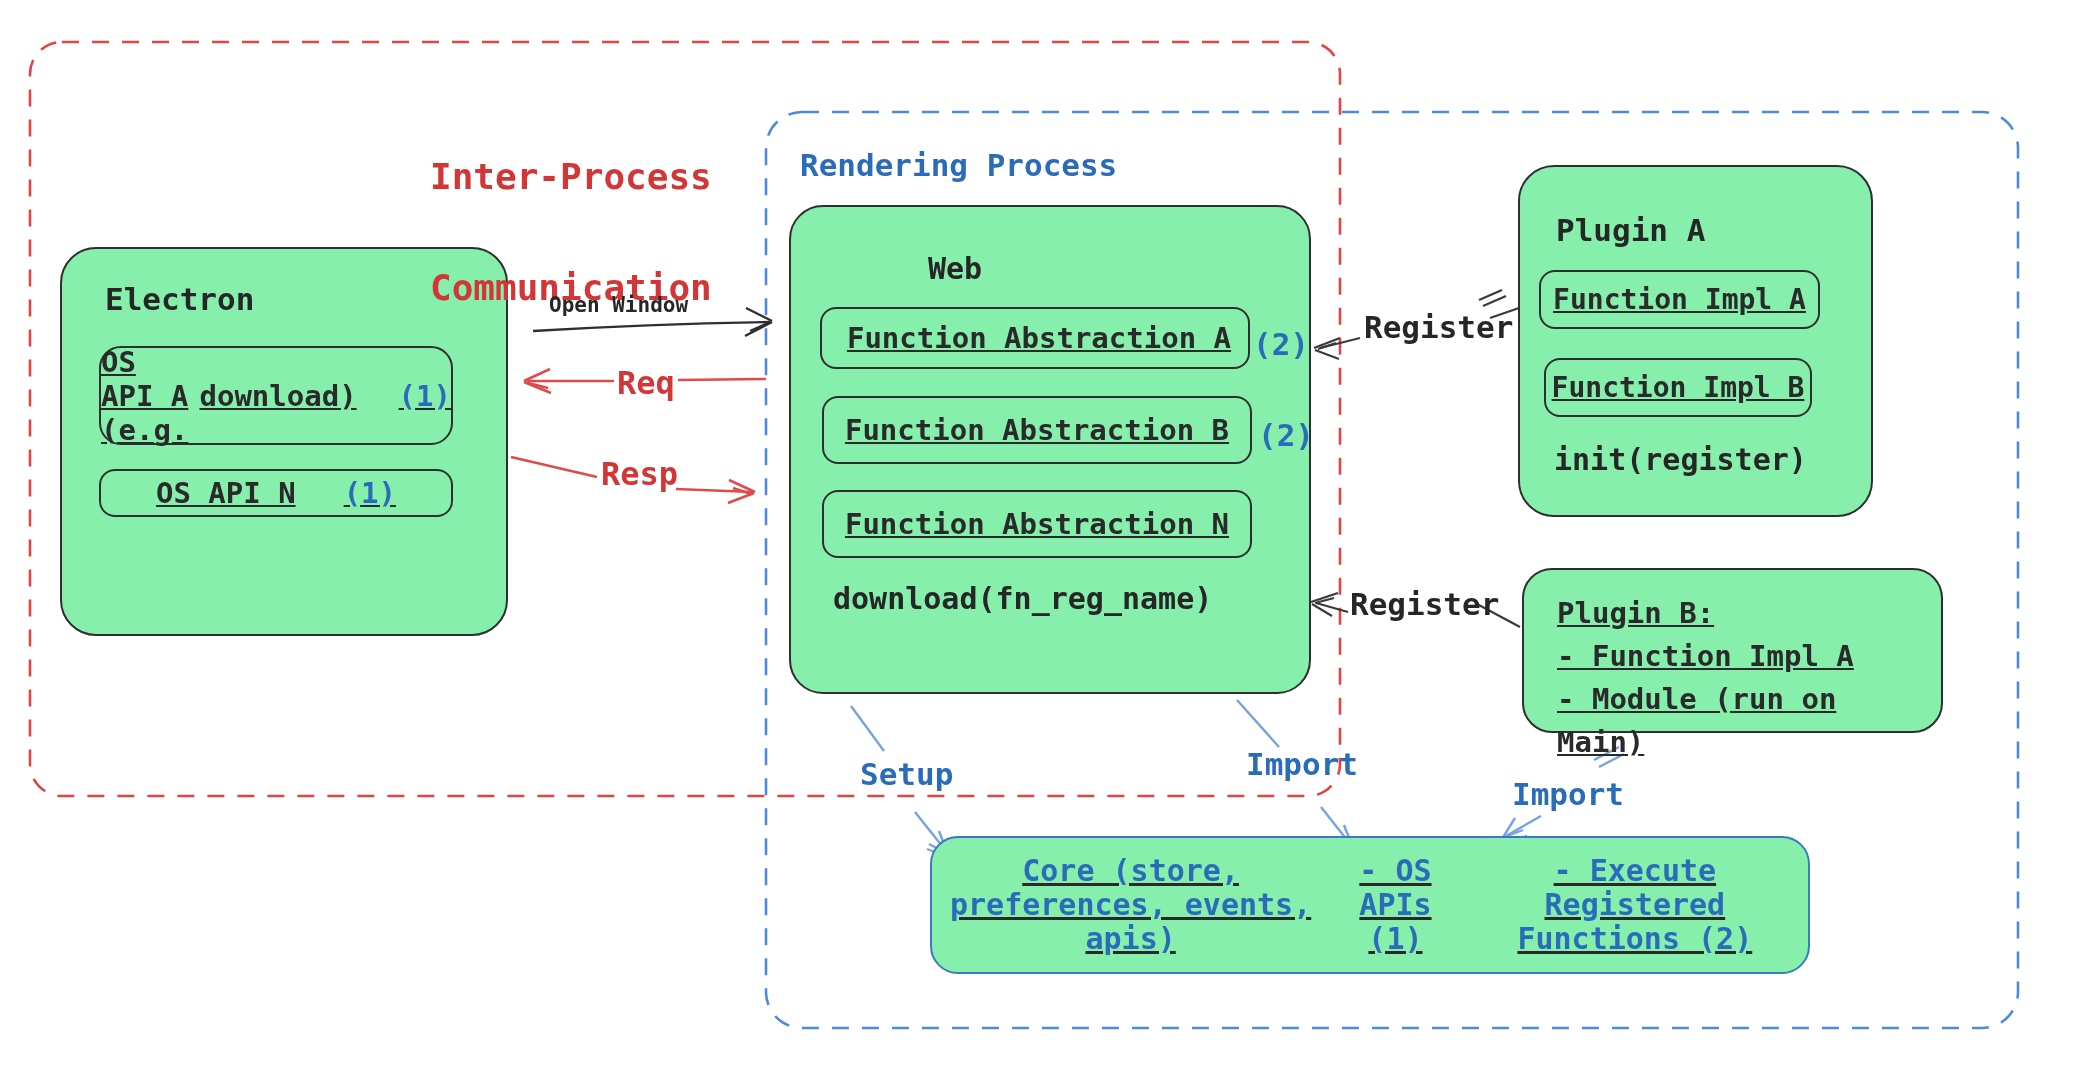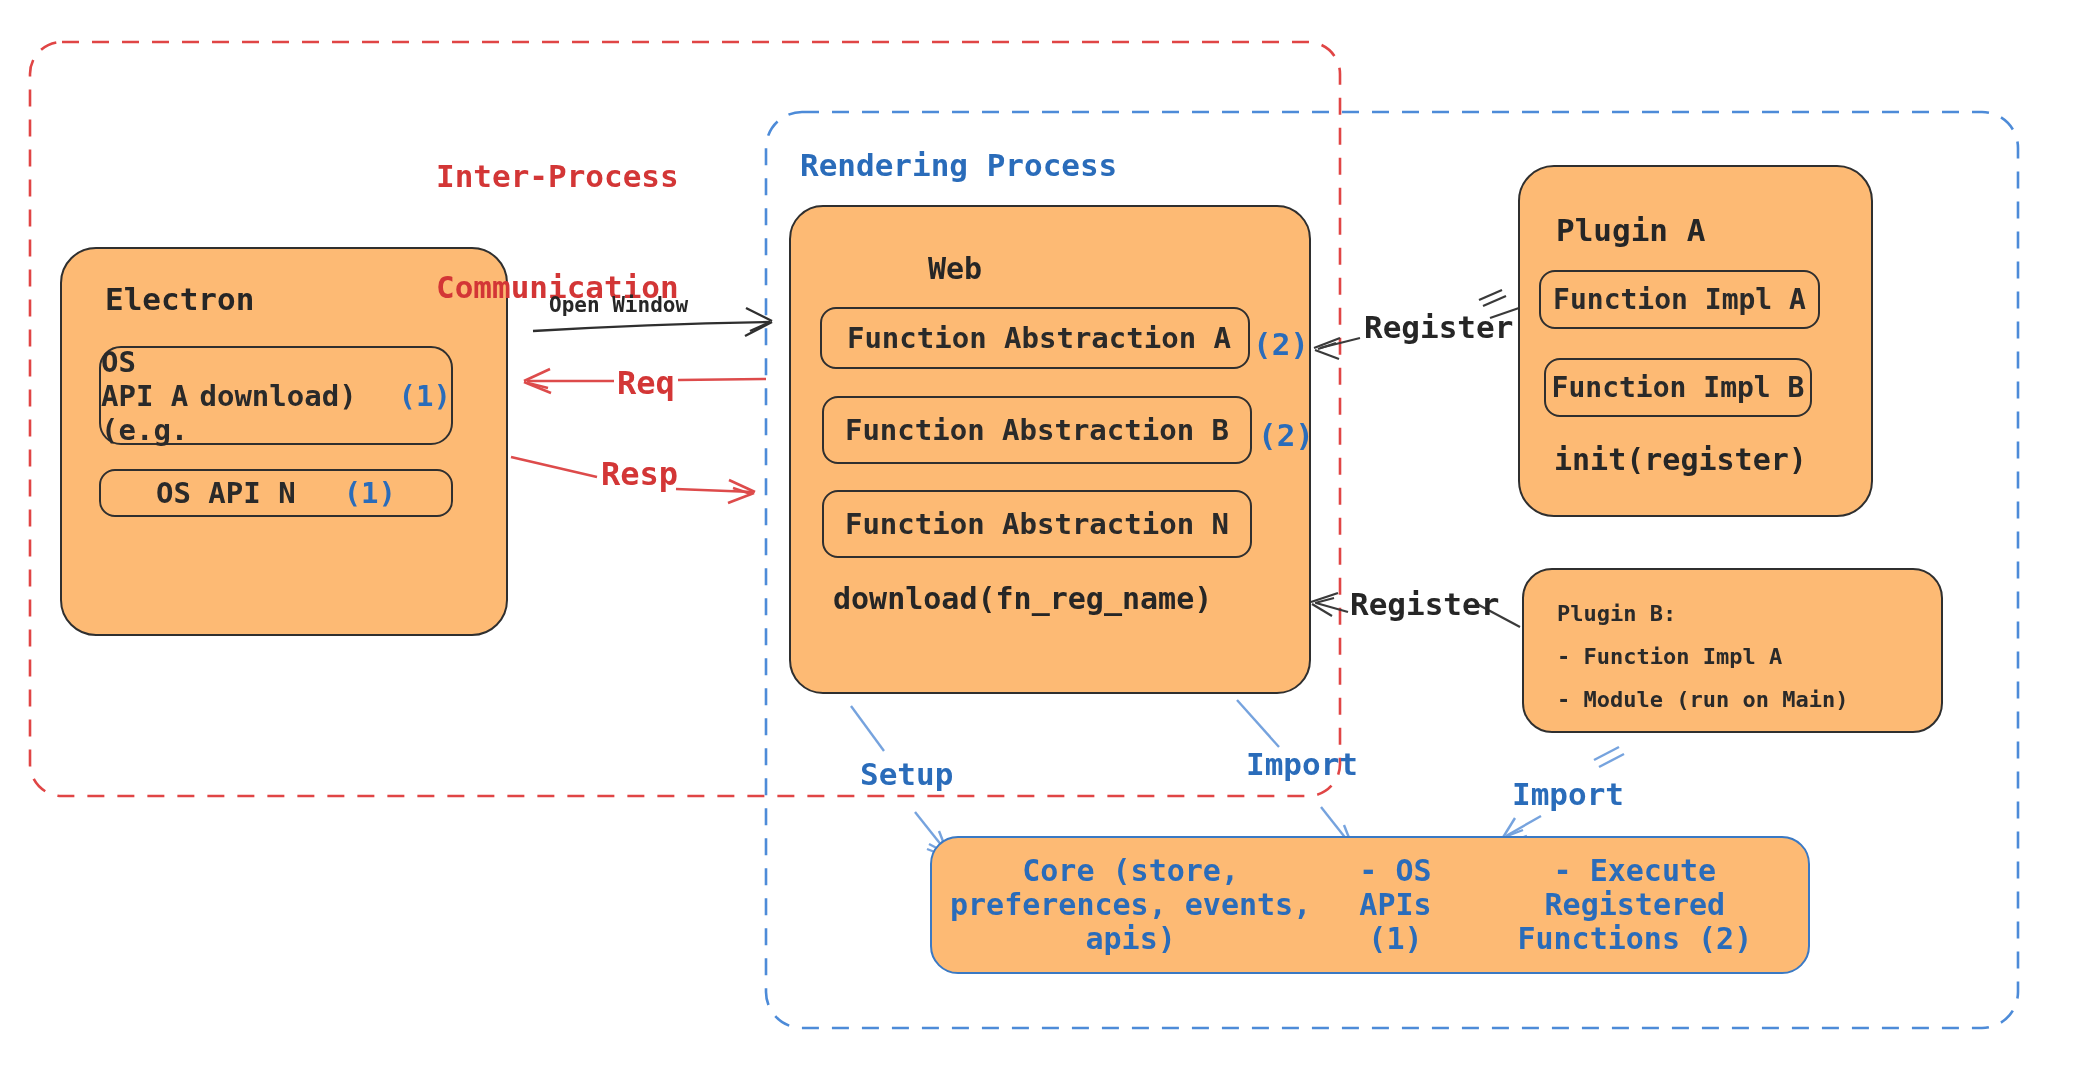--- a/index.html
+++ b/index.html
@@ -8,24 +8,25 @@
     width:2074px;height:1066px;
     background:#ffffff;
     font-family:"DejaVu Sans Mono","Liberation Mono",monospace;
     font-weight:700;
     color:#2a2a2a;
     overflow:hidden;
   }
   svg.layer{position:absolute;left:0;top:0;z-index:0;}
   .node{
     position:absolute;
-    background:#fdba74;
+    background:#86efac;
     border:2.5px solid #2f2f2f;
     box-sizing:border-box;
     z-index:1;
+    text-decoration:underline;
   }
   .label{position:absolute;z-index:2;white-space:pre;}
   .red-t{color:#d33636;}
   .blue-t{color:#2a6cba;}
   .black-t{color:#262626;}
   .center-col{display:flex;flex-direction:row;align-items:center;justify-content:center;height:100%;}
   .center-row{display:flex;flex-direction:row;align-items:center;justify-content:center;height:100%;}
   .fa-box{border-radius:16px;}
   .inner-text{font-size:29px;}
 </style>
@@ -100,21 +101,21 @@
     <g stroke="#76a3de" stroke-width="2.4" fill="none">
       <path d="M1594,760 L1619,747"></path>
       <path d="M1599,767 L1624,754"></path>
       <path d="M1541,816 L1506,836"></path>
       <path d="M1502,838 L1523,830"></path>
       <path d="M1502,839 L1515,818"></path>
       <path d="M1507,843 L1527,836"></path>
     </g>
   </svg>
 
-  <div class="label red-t" style="left:430px;top:84px;font-size:31px;line-height:37px;margin-left:6px;">
+  <div class="label red-t" style="left:430px;top:84px;font-size:36px;line-height:37px;">
     <div>Inter-Process</div>
     <div>Communication</div>
   </div>
 
   <div class="label blue-t" style="left:800px;top:147px;font-size:31px;">Rendering Process</div>
 
   <div class="node" style="left:60px;top:247px;width:448px;height:389px;border-radius:36px;"></div>
   <div class="label black-t" style="left:105px;top:281px;font-size:31px;">Electron</div>
 
   <div class="node fa-box" style="left:99px;top:346px;width:354px;height:99px;border-radius:22px;">
@@ -158,21 +159,21 @@
 
   <div class="node fa-box" style="left:1539px;top:270px;width:281px;height:59px;">
     <div class="center-row" style="font-size:28px;">Function Impl A</div>
   </div>
   <div class="node fa-box" style="left:1544px;top:358px;width:268px;height:59px;">
     <div class="center-row" style="font-size:28px;">Function Impl B</div>
   </div>
   <div class="label black-t" style="left:1554px;top:442px;font-size:30px;">init(register)</div>
 
   <div class="node" style="left:1522px;top:568px;width:421px;height:165px;border-radius:30px;">
-    <div style="padding:22px 0 0 33px;font-size:22px;line-height:43px;">
+    <div style="padding:22px 0 0 33px;font-size:29px;line-height:43px;">
       <div>Plugin B:</div>
       <div>- Function Impl A</div>
       <div>- Module (run on Main)</div>
     </div>
   </div>
 
   <div class="node" style="left:930px;top:836px;width:880px;height:138px;border-radius:28px;border:2px solid #3a79c4;">
     <div class="center-col blue-t" style="font-size:30px;line-height:34px;text-align:center;">
       <div>Core (store, preferences, events, apis)</div>
       <div>- OS APIs (1)</div>

